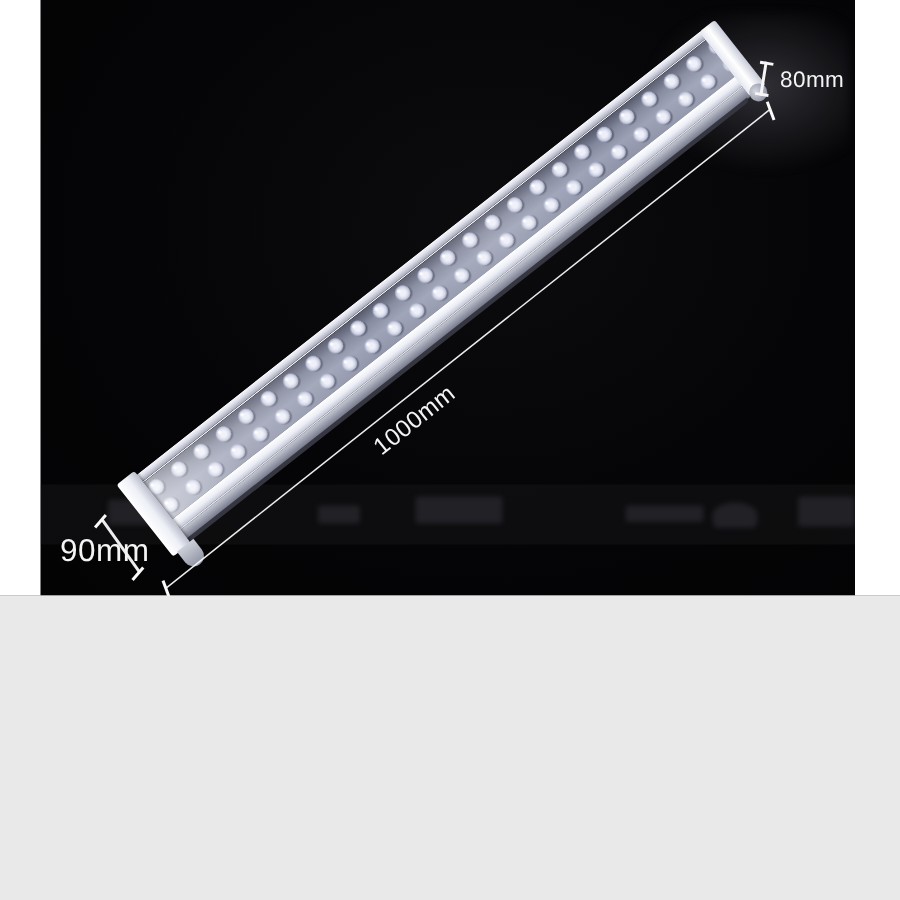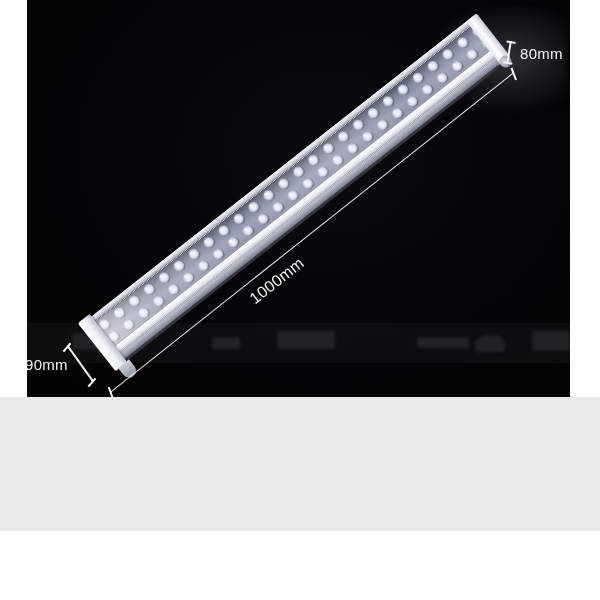--- a/index.html
+++ b/index.html
@@ -1,17 +1,17 @@
 <!DOCTYPE html>
 <html><head>
 <meta charset="utf-8">
 <style>
   html,body{margin:0;padding:0;}
   .stage{
-    position:relative;width:600px;height:531px;overflow:hidden;
+    position:relative;width:600px;height:600px;overflow:hidden;
     background:#a21caf;font-family:"Liberation Sans","DejaVu Sans",sans-serif;
   }
   
   .photo{position:absolute;left:0;top:0;width:600px;height:397px;background:#ffffff;}
   .photo-black{
     position:absolute;left:27px;top:0;width:543px;height:397px;
     background:radial-gradient(ellipse at 55% 38%, #0c0c0f 0%, #050507 55%, #030304 100%);
     overflow:hidden;
   }
   .halo{
@@ -91,21 +91,21 @@
   .knob.right{
     right:-1px;top:50px;width:12px;height:12px;
     background:radial-gradient(circle at 40% 35%, #d4d7e0, #8c8f9d 80%);
     border-radius:50%;
   }
 
   
   .dim-label{position:absolute;color:#f4f4f4;letter-spacing:.3px;}
   .lbl-1000{left:220px;top:272px;width:114px;text-align:center;font-size:16px;transform:rotate(-38.4deg);}
   .lbl-80{left:520px;top:45px;font-size:15px;}
-  .lbl-90{left:25px;top:356px;font-size:15px;}
+  .lbl-90{left:40px;top:356px;font-size:21px;}
   .dim-line{position:absolute;height:0;border-top:1.6px solid rgba(250,250,250,.95);transform-origin:0 0;}
   .line-1000{left:110px;top:392px;width:514px;transform:rotate(-38.4deg);}
   .line-90{left:69px;top:346px;width:43px;border-top-width:2px;transform:rotate(54.5deg);}
   .tick{position:absolute;width:2px;height:13px;background:#fafafa;top:-6px;}
   .tick.start{left:-1px;transform:rotate(18deg);}
   .tick.end{right:-1px;transform:rotate(18deg);}
   .line-90 .tick{height:11px;top:-5px;}
   .line-90 .tick.start{transform:rotate(-14deg);}
   .line-90 .tick.end{transform:rotate(-14deg);}
   .marker-80{position:absolute;left:508px;top:41px;width:2px;height:23px;background:#f6f6f6;transform:rotate(9deg);}

